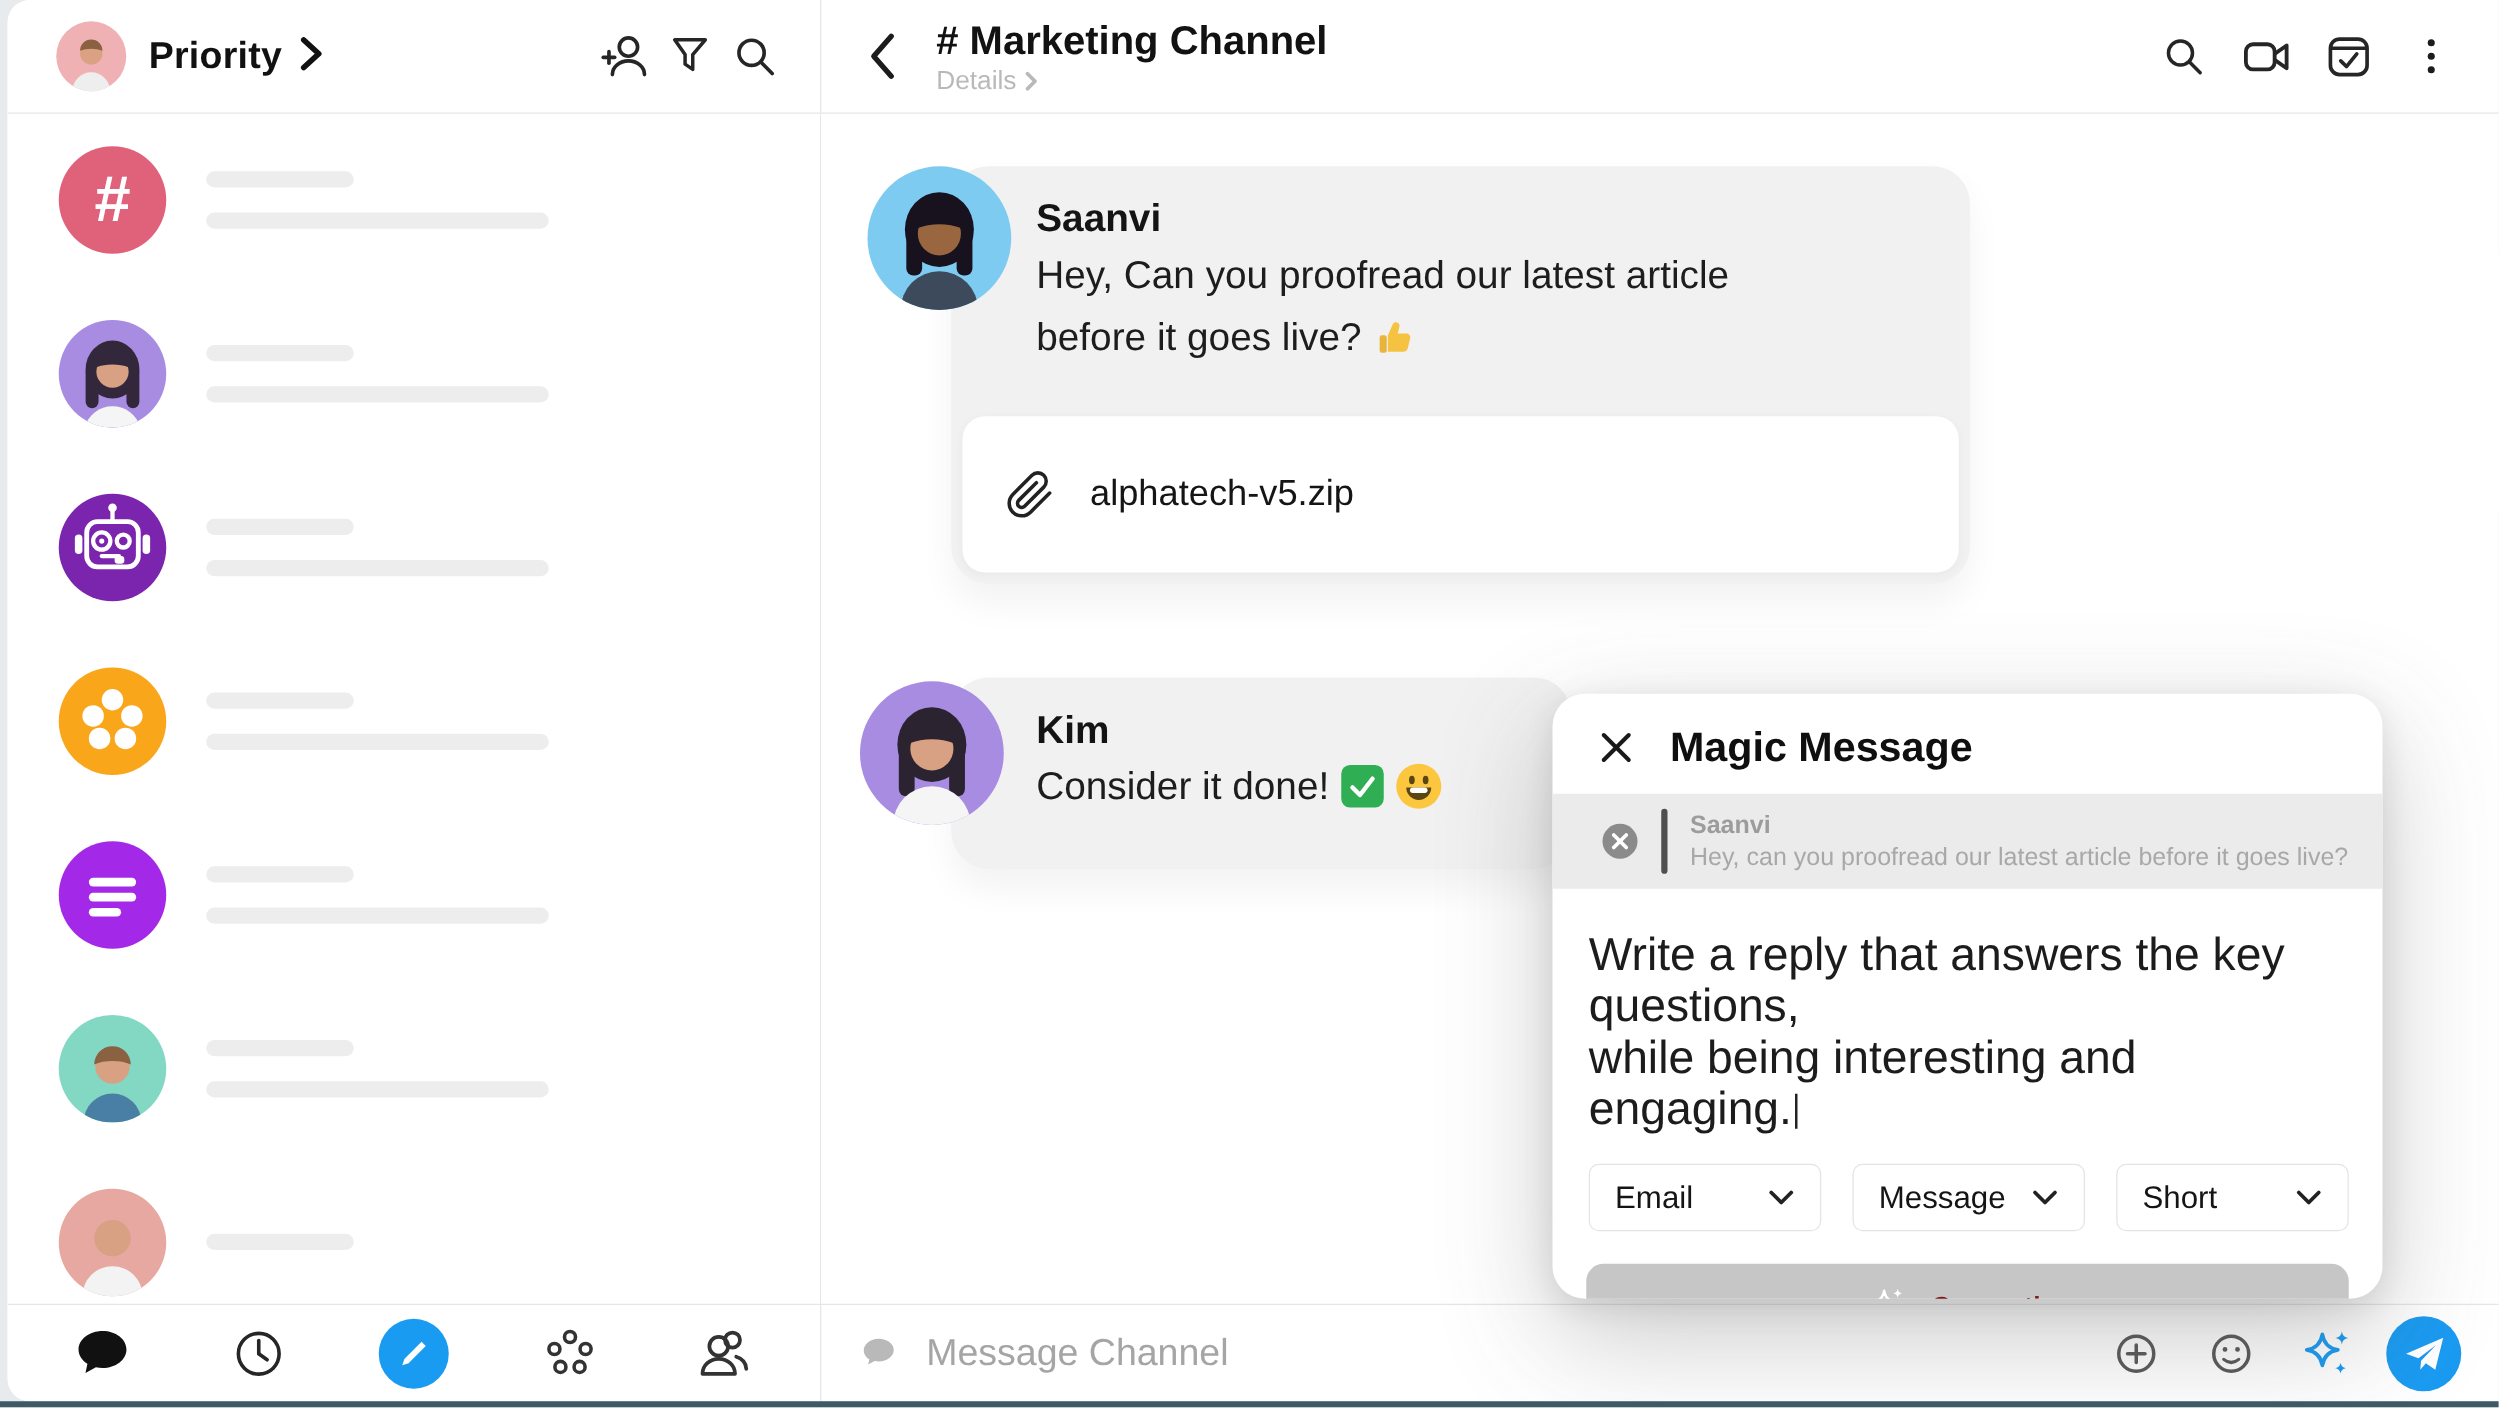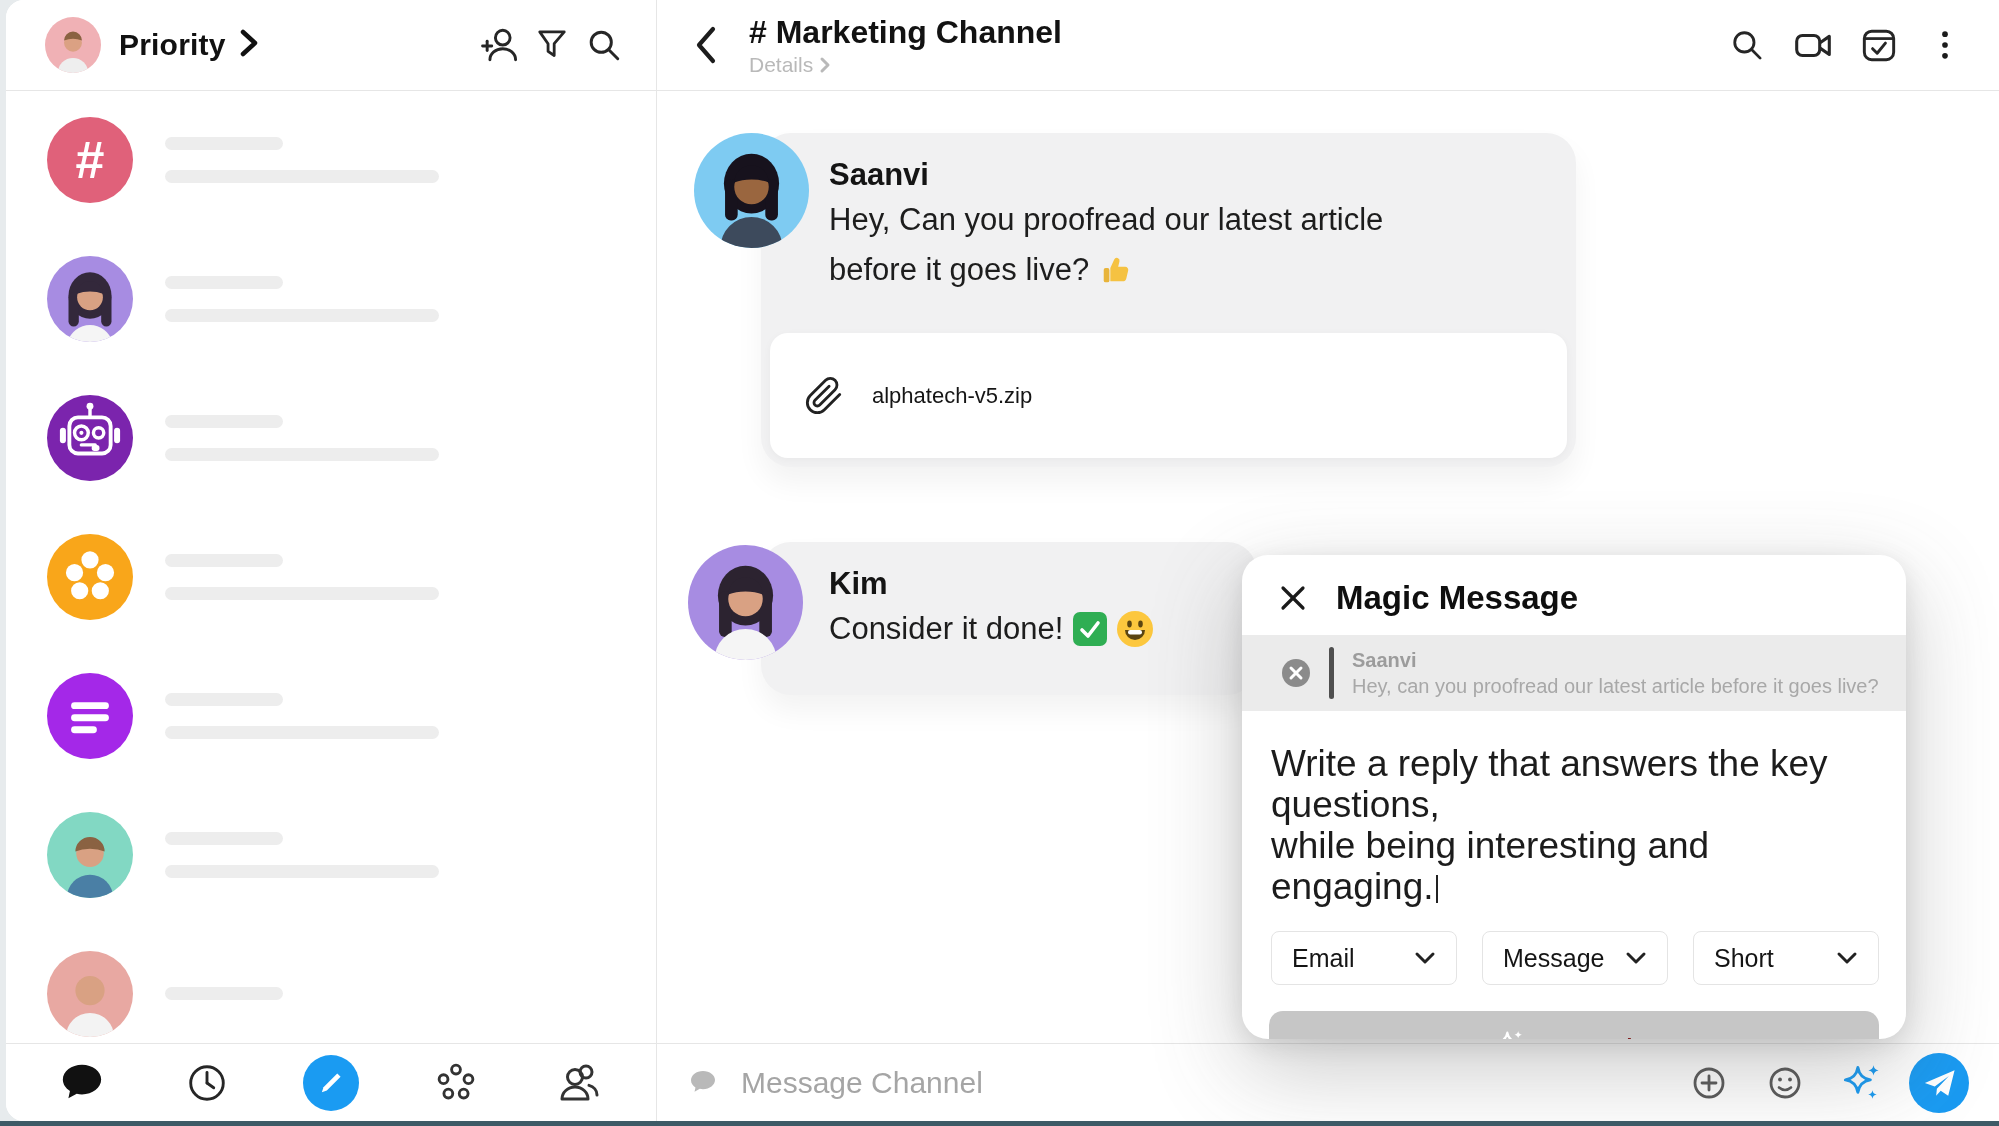--- a/index.html
+++ b/index.html
@@ -45,21 +45,21 @@
   
   .chat{flex:1;position:relative;background:#fff;}
   .msg-avatar{position:absolute;width:115px;height:115px;z-index:2;}
   .bubble{position:absolute;background:#f1f1f2;border-radius:30px;box-shadow:0 16px 28px rgba(0,0,0,.05);}
   .saanvi-bubble{left:104px;top:43px;width:815px;height:334px;}
   .kim-bubble{left:104px;top:452px;width:496px;height:153px;z-index:1;}
   .bubble-inner{padding:22px 30px 0 68px;}
   .msg-name{font-size:31px;font-weight:700;color:#141414;line-height:40px;}
   .msg-line{font-size:31px;color:#1d1d1d;line-height:50px;display:flex;align-items:center;gap:10px;white-space:nowrap;}
   .attach-card{position:absolute;left:9px;right:9px;bottom:9px;height:125px;background:#fff;border-radius:18px;display:flex;align-items:center;padding:0 34px;box-sizing:border-box;box-shadow:0 2px 8px rgba(0,0,0,.04);}
-  .attach-name{font-size:22px;color:#151515;margin-left:28px;}
+  .attach-name{font-size:29px;color:#151515;margin-left:28px;}
   .emoji{display:inline-flex;align-items:center;justify-content:center;flex:none;}
   
   .modal{
     position:absolute;left:585px;top:465px;width:664px;height:484px;background:#fff;border-radius:26px;
     box-shadow:0 30px 90px rgba(80,80,80,.30),0 6px 24px rgba(0,0,0,.10);z-index:10;overflow:hidden;
   }
   .modal-head{display:flex;align-items:center;gap:26px;padding:24px 34px 18px 34px;}
   .modal-title{font-size:33px;font-weight:700;color:#0f0f0f;}
   .quote-bar{background:#ebebeb;height:76px;display:flex;align-items:center;padding:0 20px 0 39px;box-sizing:border-box;}
   .quote-stripe{width:5px;height:52px;background:#4f4f4f;border-radius:3px;margin:0 18px 0 18px;flex:none;}

